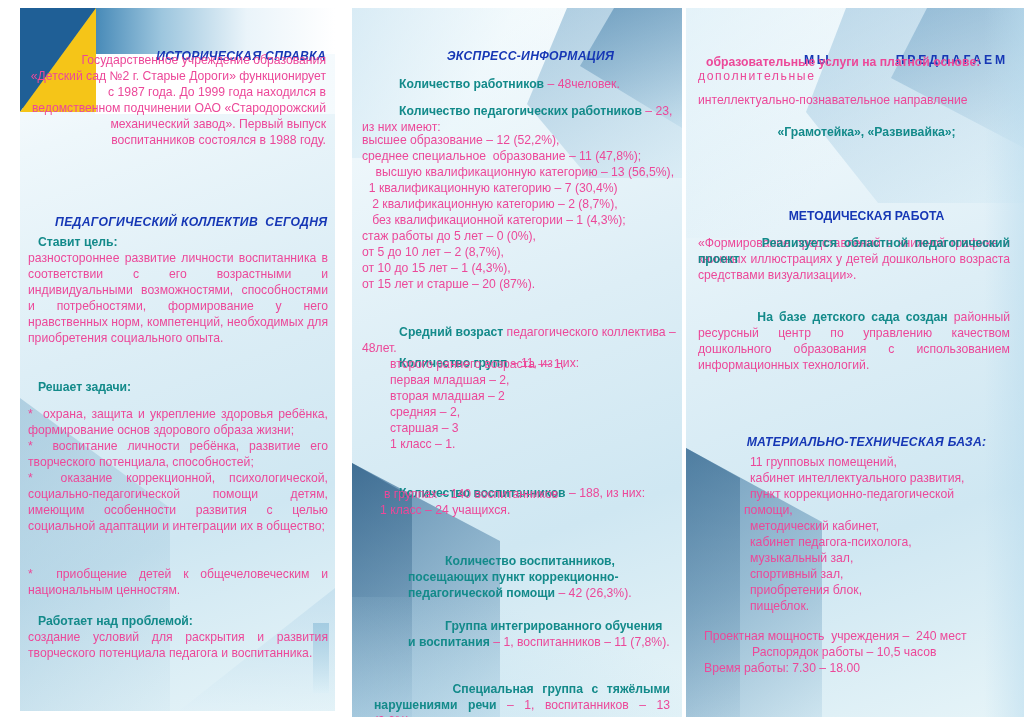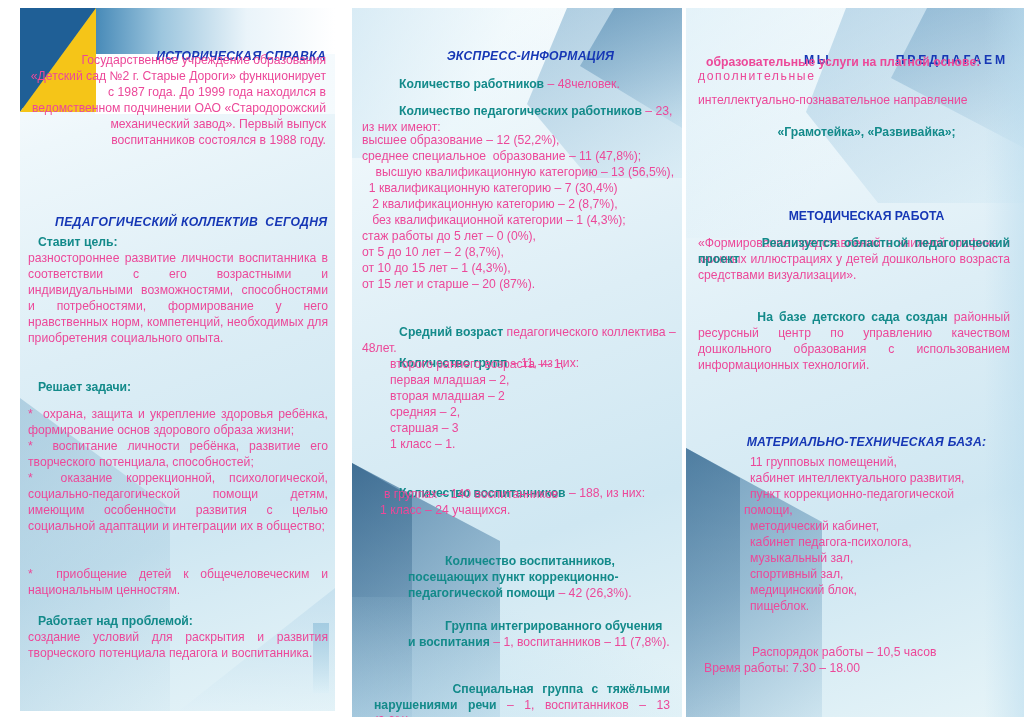--- a/index.html
+++ b/index.html
@@ -286,21 +286,22 @@
       </div>
 
       <div class="t s12 body" style="left:64px;top:446px;width:268px;">11 групповых помещений,</div>
       <div class="t s12 body" style="left:64px;top:462px;width:268px;">кабинет интеллектуального развития,</div>
       <div class="t s12 body" style="left:64px;top:478px;width:268px;">пункт коррекционно-педагогической</div>
       <div class="t s12 body" style="left:58px;top:494px;width:268px;">помощи,</div>
       <div class="t s12 body" style="left:64px;top:510px;width:268px;">методический кабинет,</div>
       <div class="t s12 body" style="left:64px;top:526px;width:268px;">кабинет педагога-психолога,</div>
       <div class="t s12 body" style="left:64px;top:542px;width:268px;">музыкальный зал,</div>
       <div class="t s12 body" style="left:64px;top:558px;width:268px;">спортивный зал,</div>
-      <div class="t s12 body" style="left:64px;top:574px;width:268px;">медицинский блок,</div>
+      <div class="t s12 body" style="left:64px;top:574px;width:268px;">приобретения блок,</div>
       <div class="t s12 body" style="left:64px;top:590px;width:268px;">пищеблок.</div>
 
+      <div class="t s12 body" style="left:18px;top:620px;width:310px;">Проектная мощность  учреждения –  240 мест</div>
       <div class="t s12 body" style="left:18px;top:636px;width:310px;margin-left:48px;">Распорядок работы – 10,5 часов</div>
       <div class="t s12 body" style="left:18px;top:652px;width:310px;">Время работы: 7.30 – 18.00</div>
     </div>
   </div>
 
 </div>
 
 </body></html>

